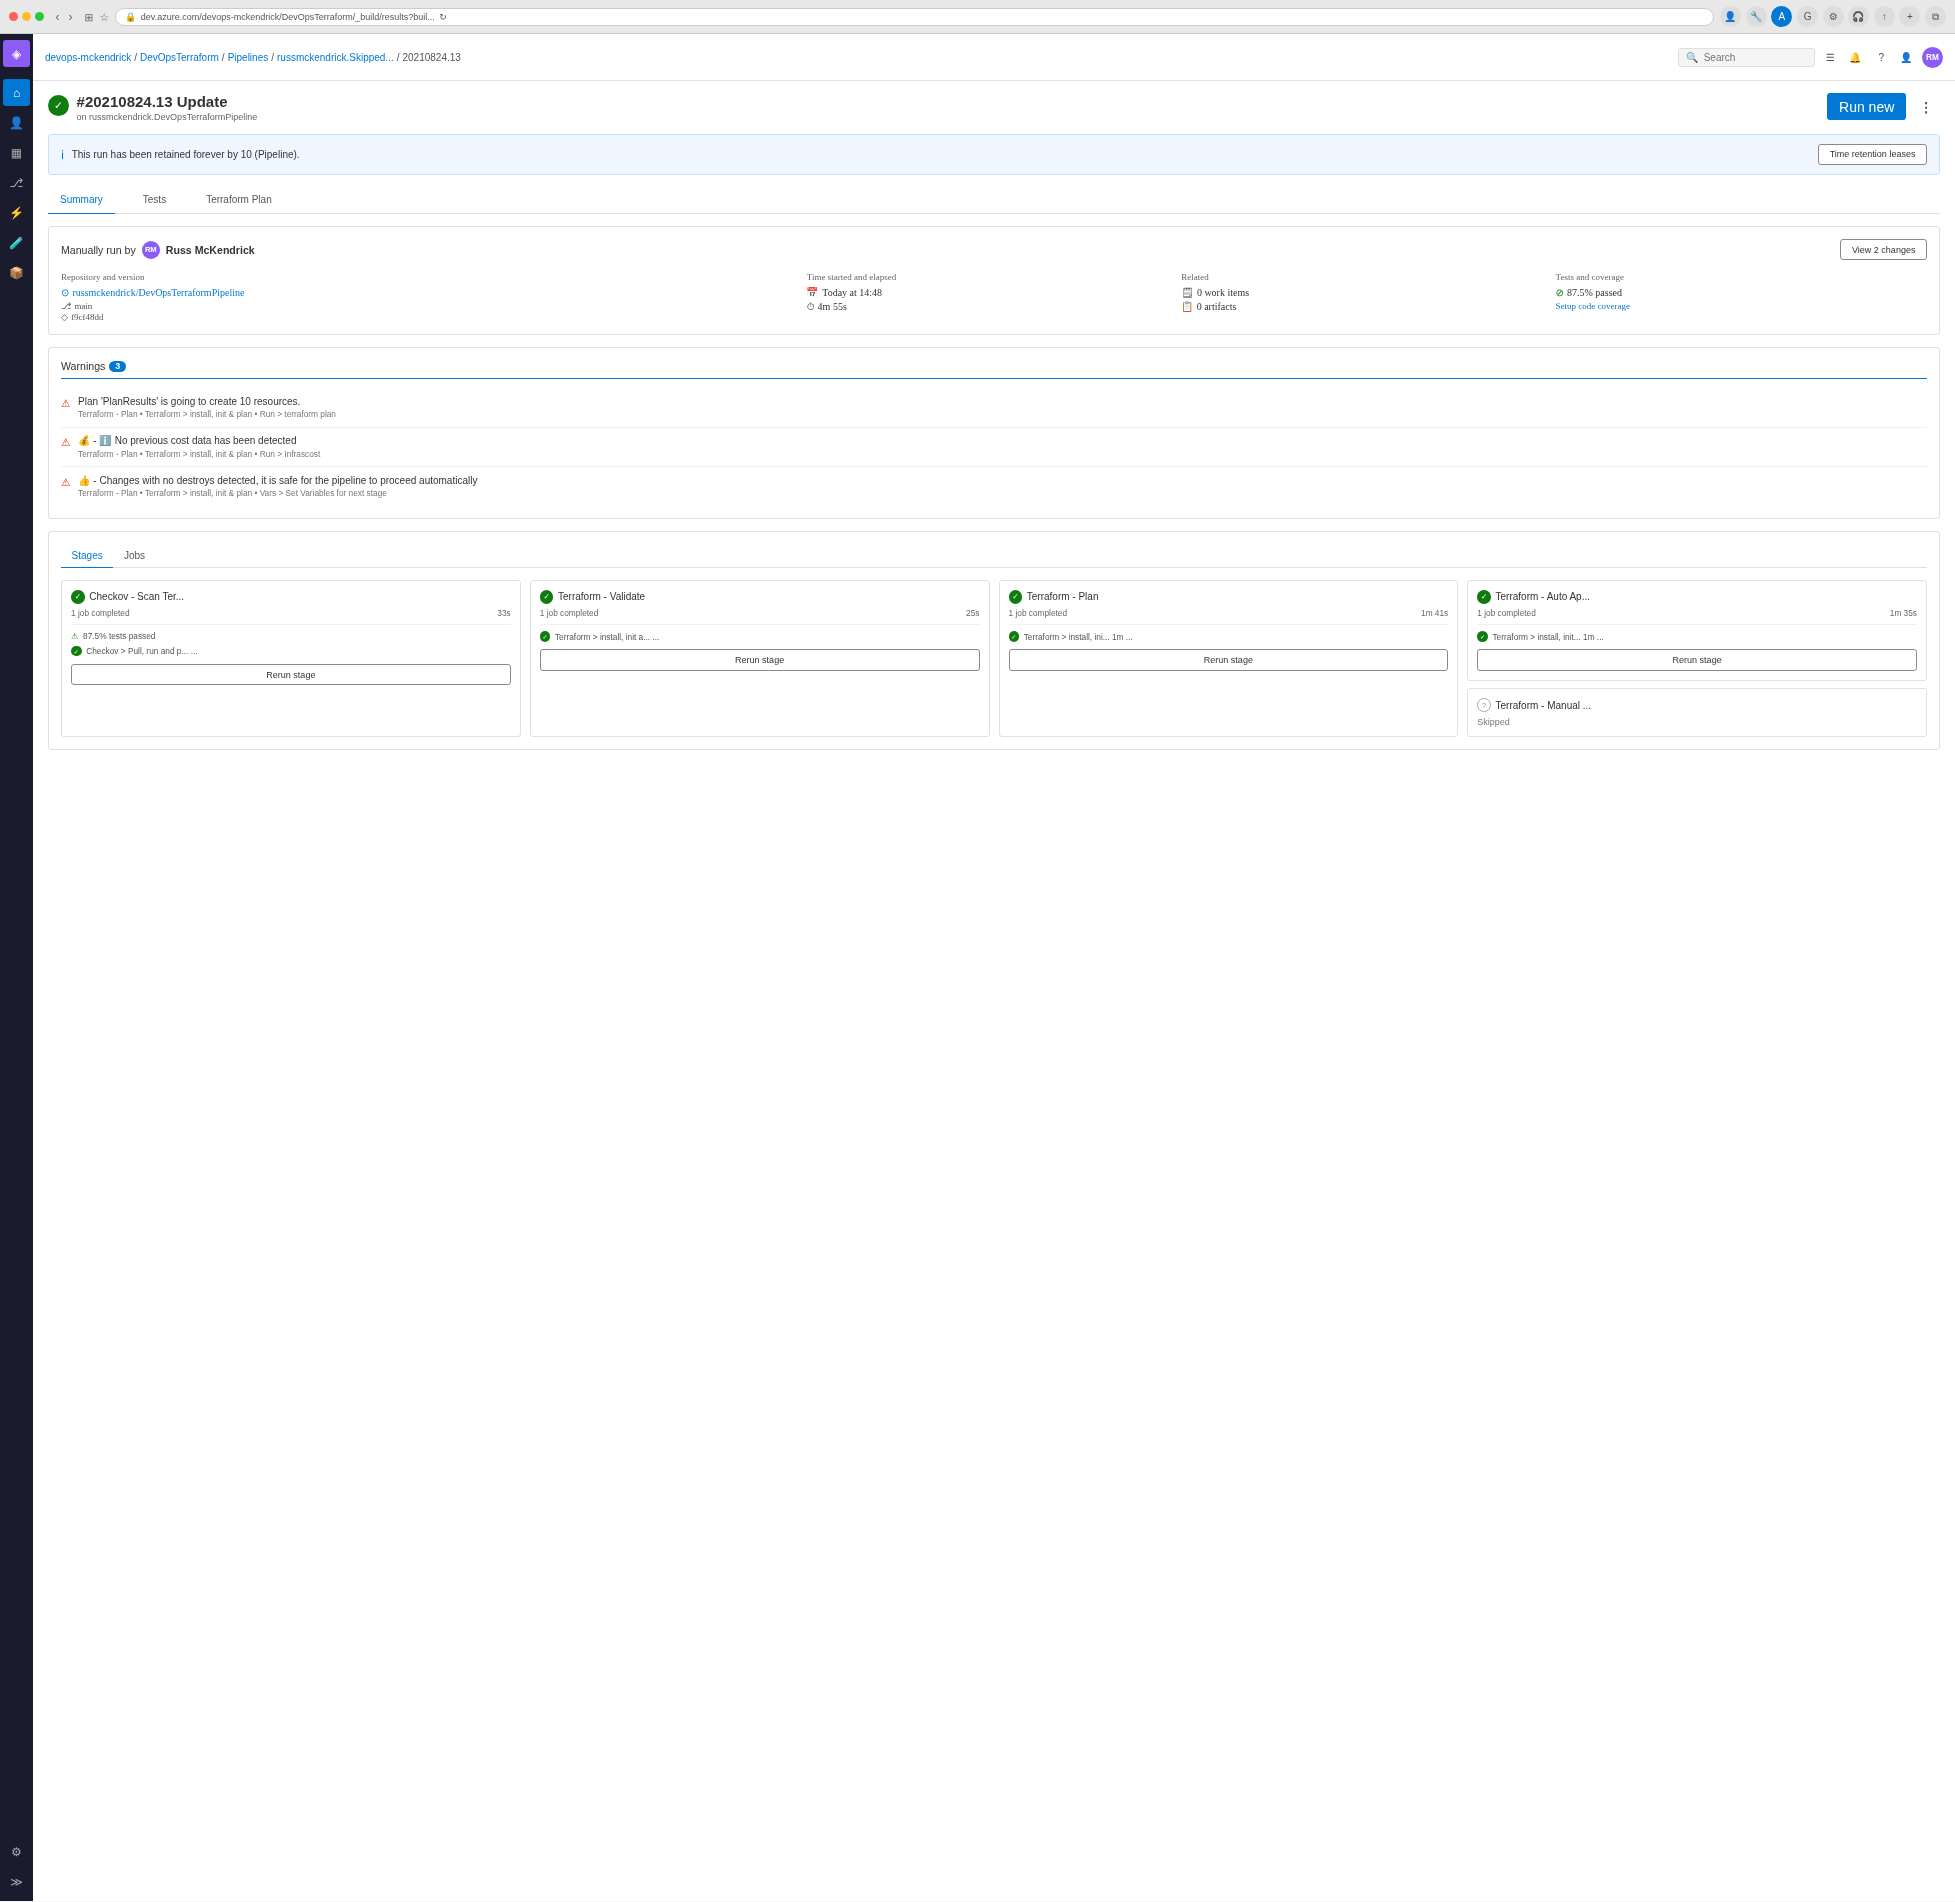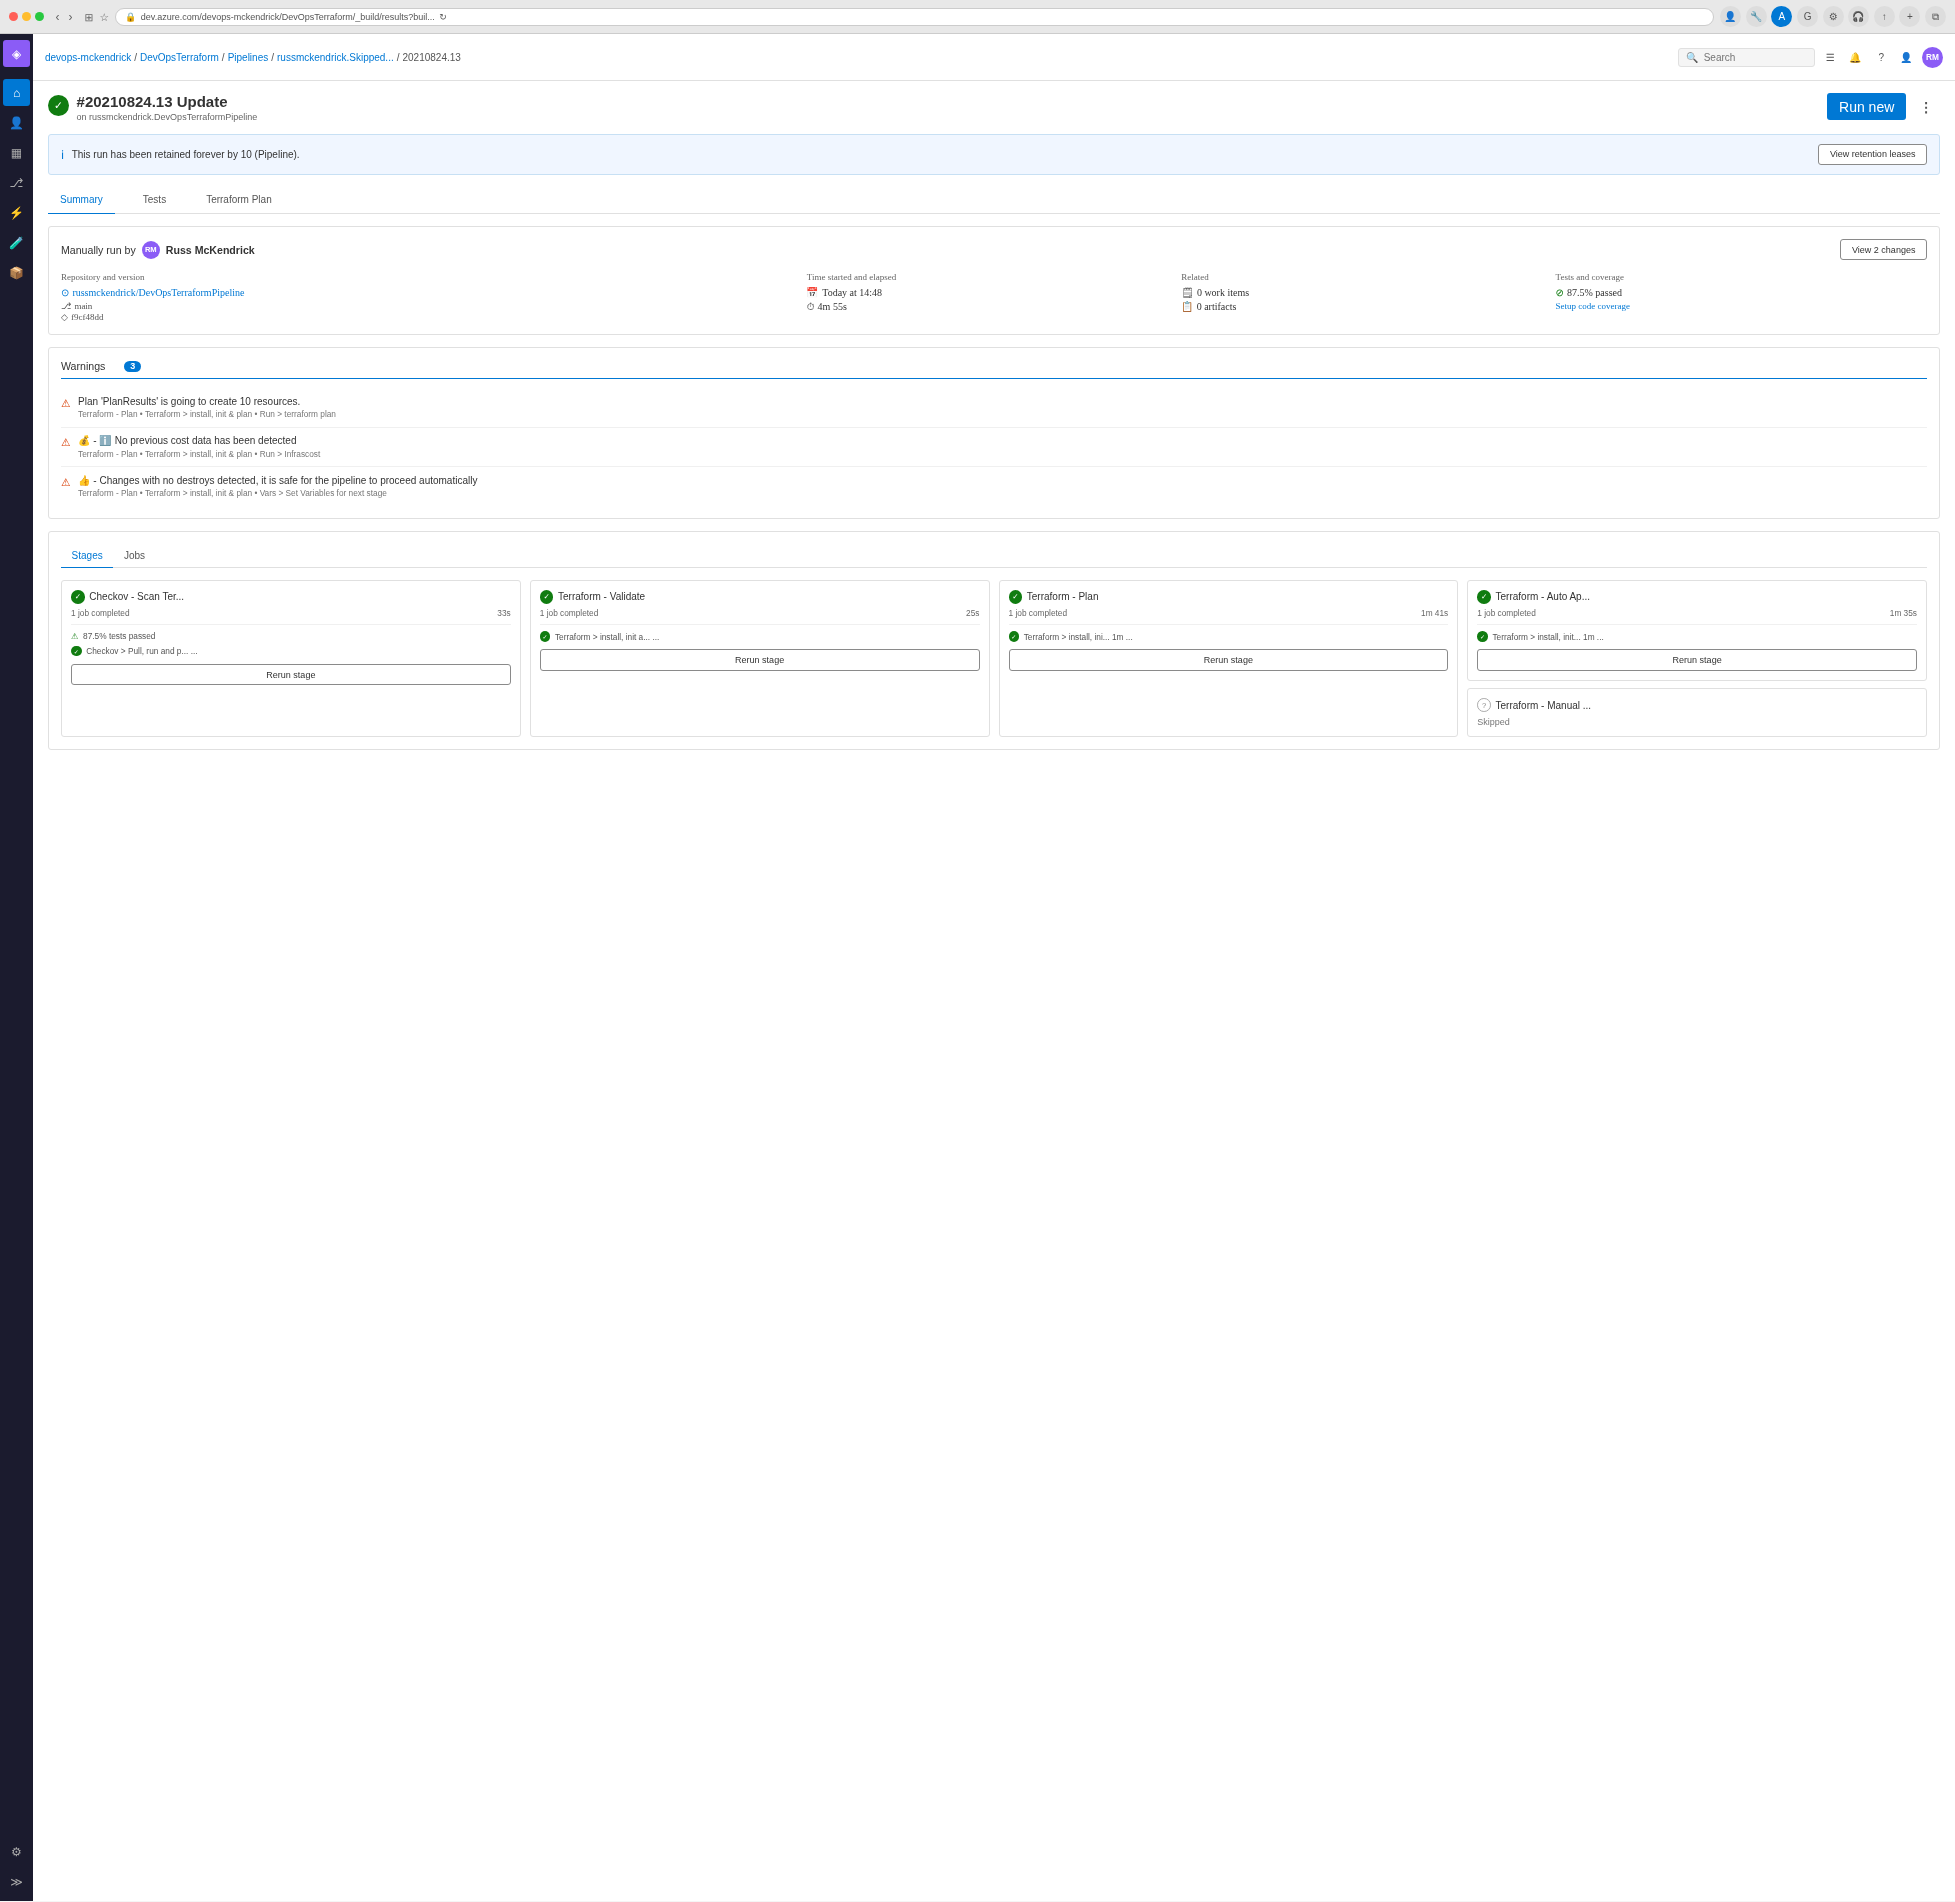--- a/index.html
+++ b/index.html
@@ -79,21 +79,21 @@
     .summary-meta { display: grid; grid-template-columns: 2fr 1fr 1fr 1fr; gap: 3px; font-family: Liberation Serif, serif; }
     .meta-section label { font-size: 9px; color: #666; display: block; margin-bottom: 4.6px; }
     .meta-section .meta-val { font-size: 10px; color: #333; }
     .meta-section .repo-link { color: #0078d4; text-decoration: none; display: flex; align-items: center; gap: 3px; font-size: 10px; }
     .meta-section .branch { display: flex; align-items: center; gap: 3px; font-size: 9px; color: #555; margin-top: 3px; }
     .meta-section .commit { display: flex; align-items: center; gap: 3px; font-size: 9px; color: #555; margin-top: 1.5px; }
     .link-blue { color: #0078d4; text-decoration: none; }
 
     
     .warnings-section { border: 0.8px solid #e0e0e0; border-radius: 3px; padding: 12px; margin-top: 12px; }
-    .warnings-header { display: flex; align-items: center; gap: 19px; margin-bottom: 9px; border-bottom: 1.5px solid #0078d4; padding-bottom: 6px; }
+    .warnings-header { display: flex; align-items: center; gap: 4px; margin-bottom: 9px; border-bottom: 1.5px solid #0078d4; padding-bottom: 6px; }
     .warnings-title { font-size: 10.6px; font-weight: 500; }
     .badge { background: #0078d4; color: white; border-radius: 7.6px; padding: 0.8px 6px; font-size: 9px; font-weight: bold; }
     .warning-item { display: flex; align-items: flex-start; gap: 7.6px; padding: 7.6px 0; border-bottom: 0.8px solid #f0f0f0; }
     .warning-item:last-child { border-bottom: none; }
     .warn-icon { color: #d83b01; font-size: 10.6px; flex-shrink: 0; margin-top: 0.8px; }
     .warning-content .warning-msg { font-size: 10px; color: #333; margin-bottom: 2.3px; }
     .warning-content .warning-path { font-size: 8.3px; color: #777; }
 
     
     .stages-section { border: 0.8px solid #e0e0e0; border-radius: 3px; padding: 12px; margin-top: 12px; }
@@ -208,21 +208,21 @@
           <button class="btn-primary">Run new</button>
           <button class="btn-more">⋮</button>
         </div>
       </div>
 
       <div class="retention-banner">
         <div class="retention-left">
           <span class="info-icon">ℹ</span>
           <span class="retention-text">This run has been retained forever by 10 (Pipeline).</span>
         </div>
-        <button class="btn-outline">View retention leases</button>
+        <button class="btn-outline">Time retention leases</button>
       </div>
 
       <div class="tabs">
         <div class="tab active">Summary</div>
         <div class="tab">Tests</div>
         <div class="tab">Terraform Plan</div>
       </div>
 
       <div class="summary-card">
         <div class="summary-header">

